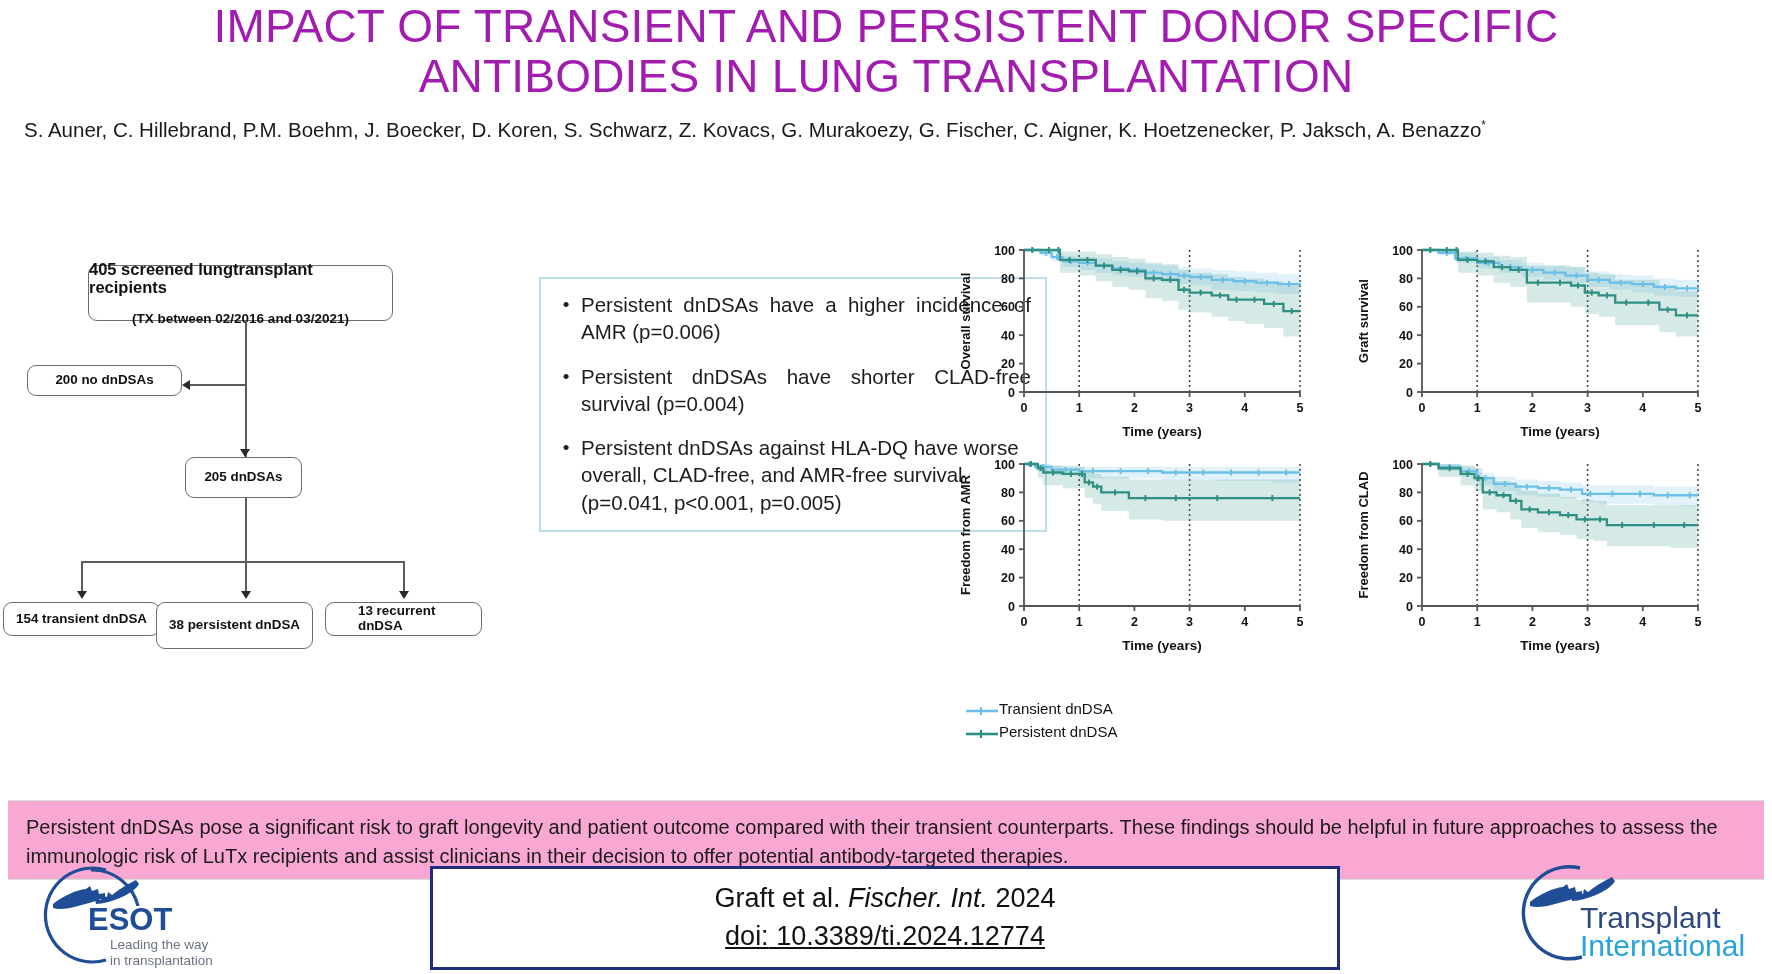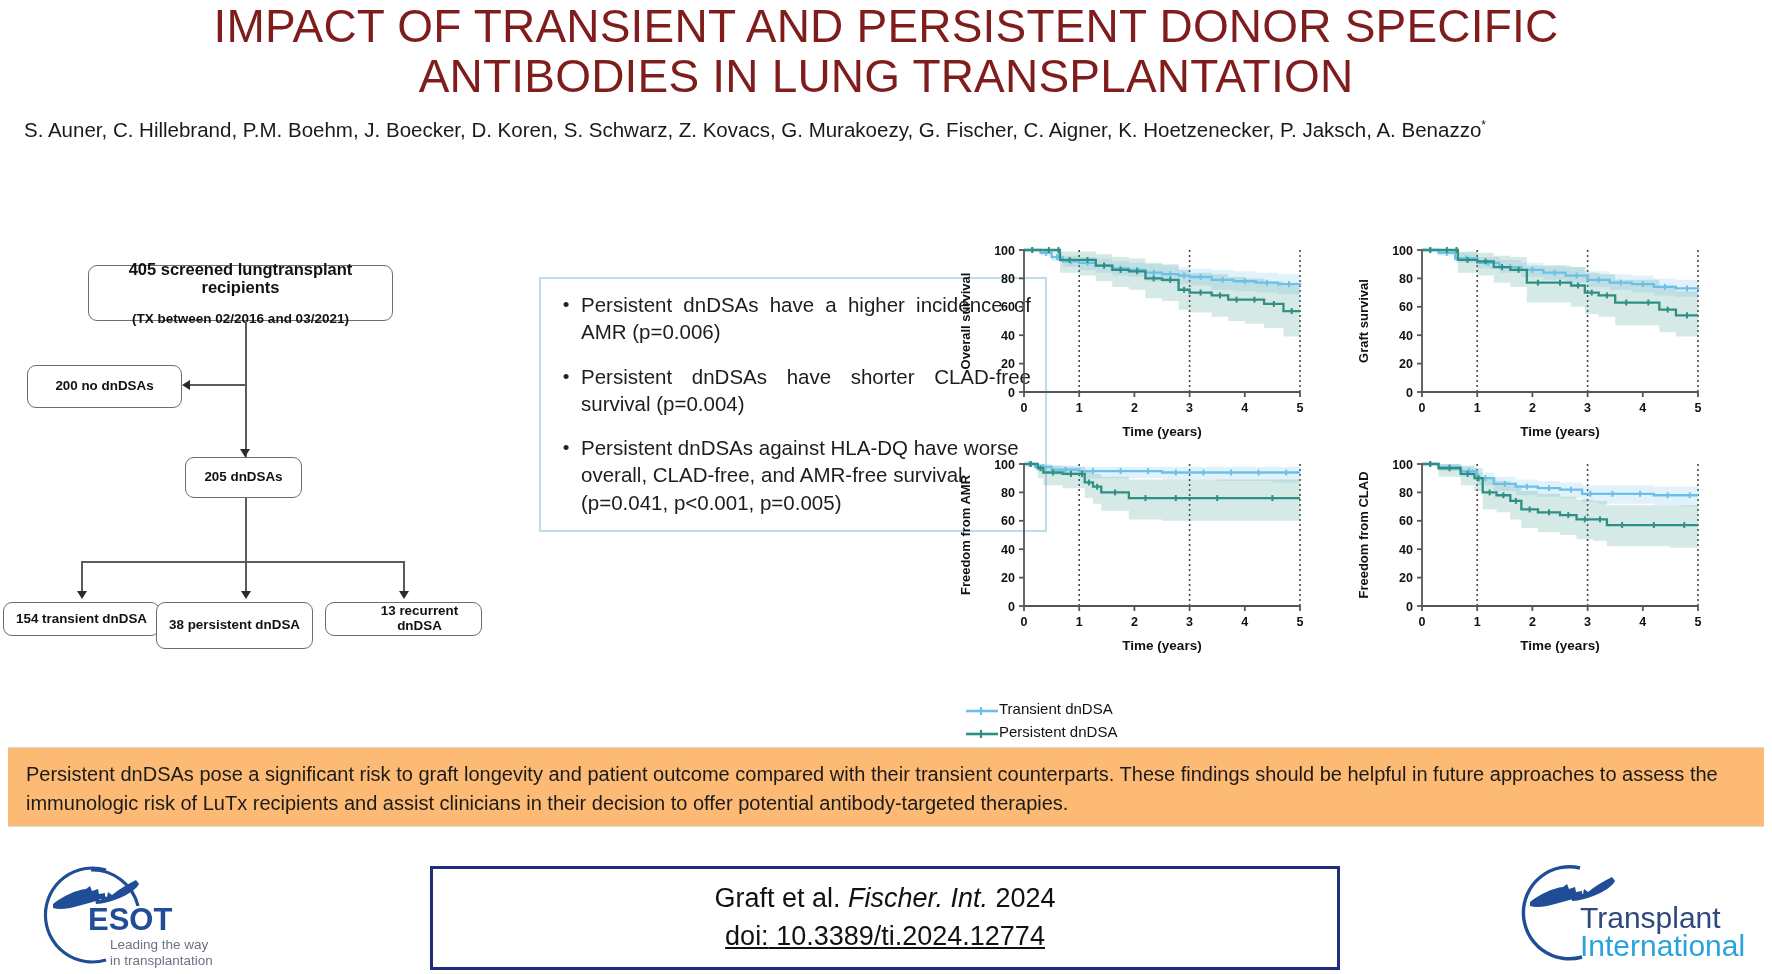--- a/index.html
+++ b/index.html
@@ -7,21 +7,21 @@
     width:1772px;height:974px;background:#ffffff;
     font-family:"Liberation Sans",sans-serif;color:#111;
     overflow:hidden;position:relative;
   }
   .page{position:relative;width:1772px;height:974px;}
 
   
   .title{
     position:absolute;left:0;top:2px;width:1772px;
     text-align:center;font-size:46px;line-height:1.08;
-    font-weight:400;letter-spacing:.2px;color:#7f1d1d;
+    font-weight:400;letter-spacing:.2px;color:#a21caf;
     font-family:"Liberation Sans",sans-serif;
   }
   .title-line{display:block;}
 
   
   .authors{
     position:absolute;left:24px;top:118px;width:1740px;
     font-size:20.5px;line-height:1.2;color:#1a1a1a;white-space:nowrap;
   }
   .authors sup{font-size:12px;vertical-align:super;}
@@ -33,27 +33,27 @@
     box-sizing:border-box;padding:13px 18px 0 18px;
   }
   .aim-text{font-size:20px;line-height:1.45;color:#1b1b1b;}
 
   
   .flow{position:absolute;left:0;top:240px;width:545px;height:430px;}
   .fbox{
     position:absolute;box-sizing:border-box;
     border:1.3px solid #6d6d6d;border-radius:9px;background:#fff;
     display:flex;flex-direction:column;align-items:center;justify-content:center;
-    text-align:center;color:#111;
+    text-align:left;color:#111;
   }
   .fbox .l1{font-weight:bold;font-size:16.5px;line-height:1.12;}
   .fbox .l2{font-weight:bold;font-size:13.5px;line-height:1.15;margin-top:14px;}
   .fbox .sm{font-weight:bold;font-size:13.4px;line-height:1.1;}
   #box-screened{left:88px;top:25px;width:305px;height:56px;}
-  #box-nodnsa{left:27px;top:125px;width:155px;height:43px;}
+  #box-nodnsa{left:27px;top:125px;width:155px;height:31px;}
   #box-dnsa{left:185px;top:217px;width:117px;height:41px;}
   #box-transient{left:3px;top:362px;width:157px;height:34px;}
   #box-persistent{left:156px;top:362px;width:157px;height:47px;}
   #box-recurrent{left:325px;top:362px;width:157px;height:34px;padding-left:32px;}
 
   .ln{position:absolute;background:#5b5b5b;}
   .vln{width:1.6px;}
   .hln{height:1.6px;}
   .arrow-d{
     position:absolute;width:0;height:0;
@@ -89,22 +89,22 @@
   }
   .tick-lbl{font-family:"Liberation Sans",sans-serif;font-size:12.5px;font-weight:bold;fill:#111;}
   .xaxis-lbl{font-family:"Liberation Sans",sans-serif;font-size:13.5px;font-weight:bold;fill:#111;}
 
   .legend{position:absolute;left:965px;top:700px;width:240px;}
   .leg-row{display:flex;align-items:flex-end;margin-bottom:6px;}
   .leg-lbl{font-size:15px;color:#111;}
 
   
   .concl-band{
-    position:absolute;left:8px;top:747px;width:1756px;height:80px;
-    background:#fdba74;border-top:1px solid #cfe0d6;border-bottom:1px solid #cfe0d6;
+    position:absolute;left:8px;top:800px;width:1756px;height:80px;
+    background:#f9a8d4;border-top:1px solid #cfe0d6;border-bottom:1px solid #cfe0d6;
     box-sizing:border-box;padding:12px 18px 0 18px;
   }
   .concl-text{font-size:20px;line-height:1.45;color:#1b1b1b;}
 
   
   .cite-box{
     position:absolute;left:430px;top:866px;width:910px;height:104px;
     box-sizing:border-box;border:3.5px solid #1f2d7a;background:#fff;
     display:flex;flex-direction:column;align-items:center;justify-content:center;
   }

